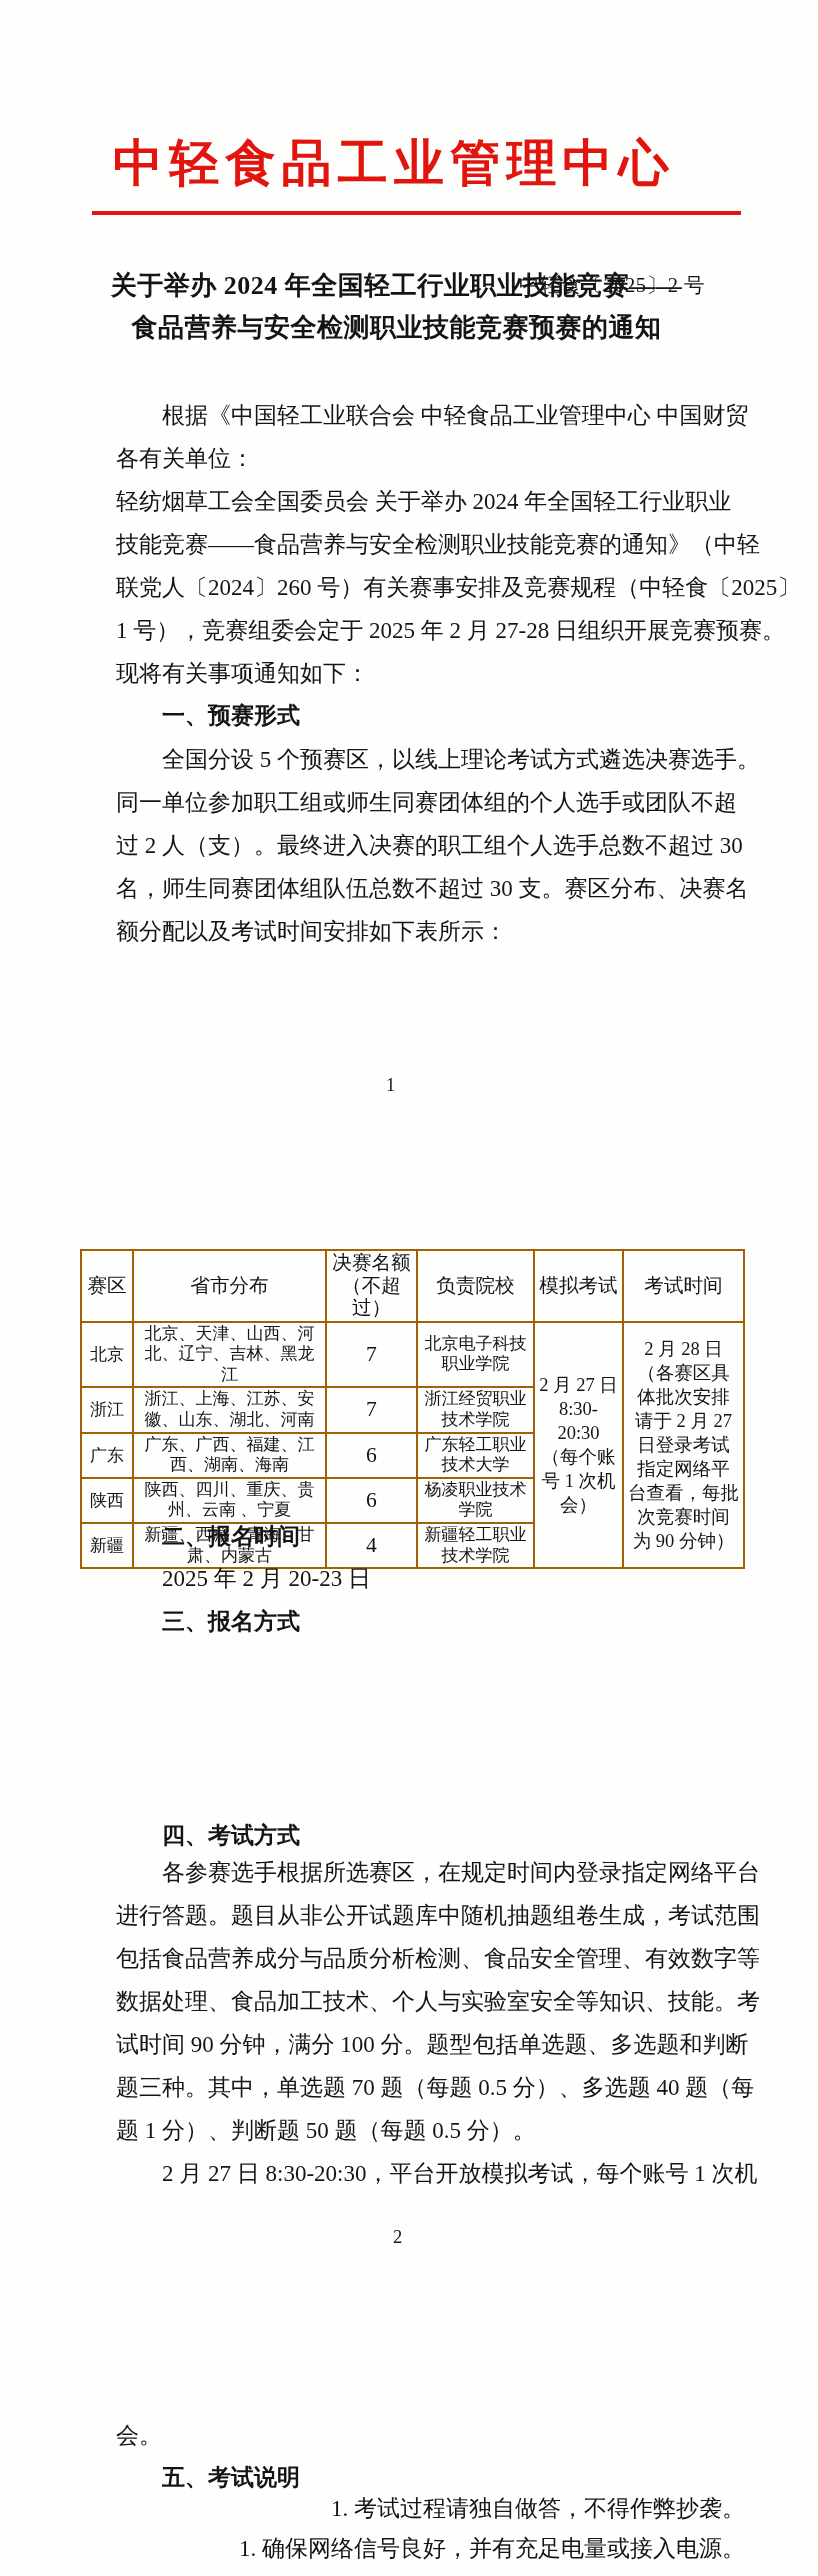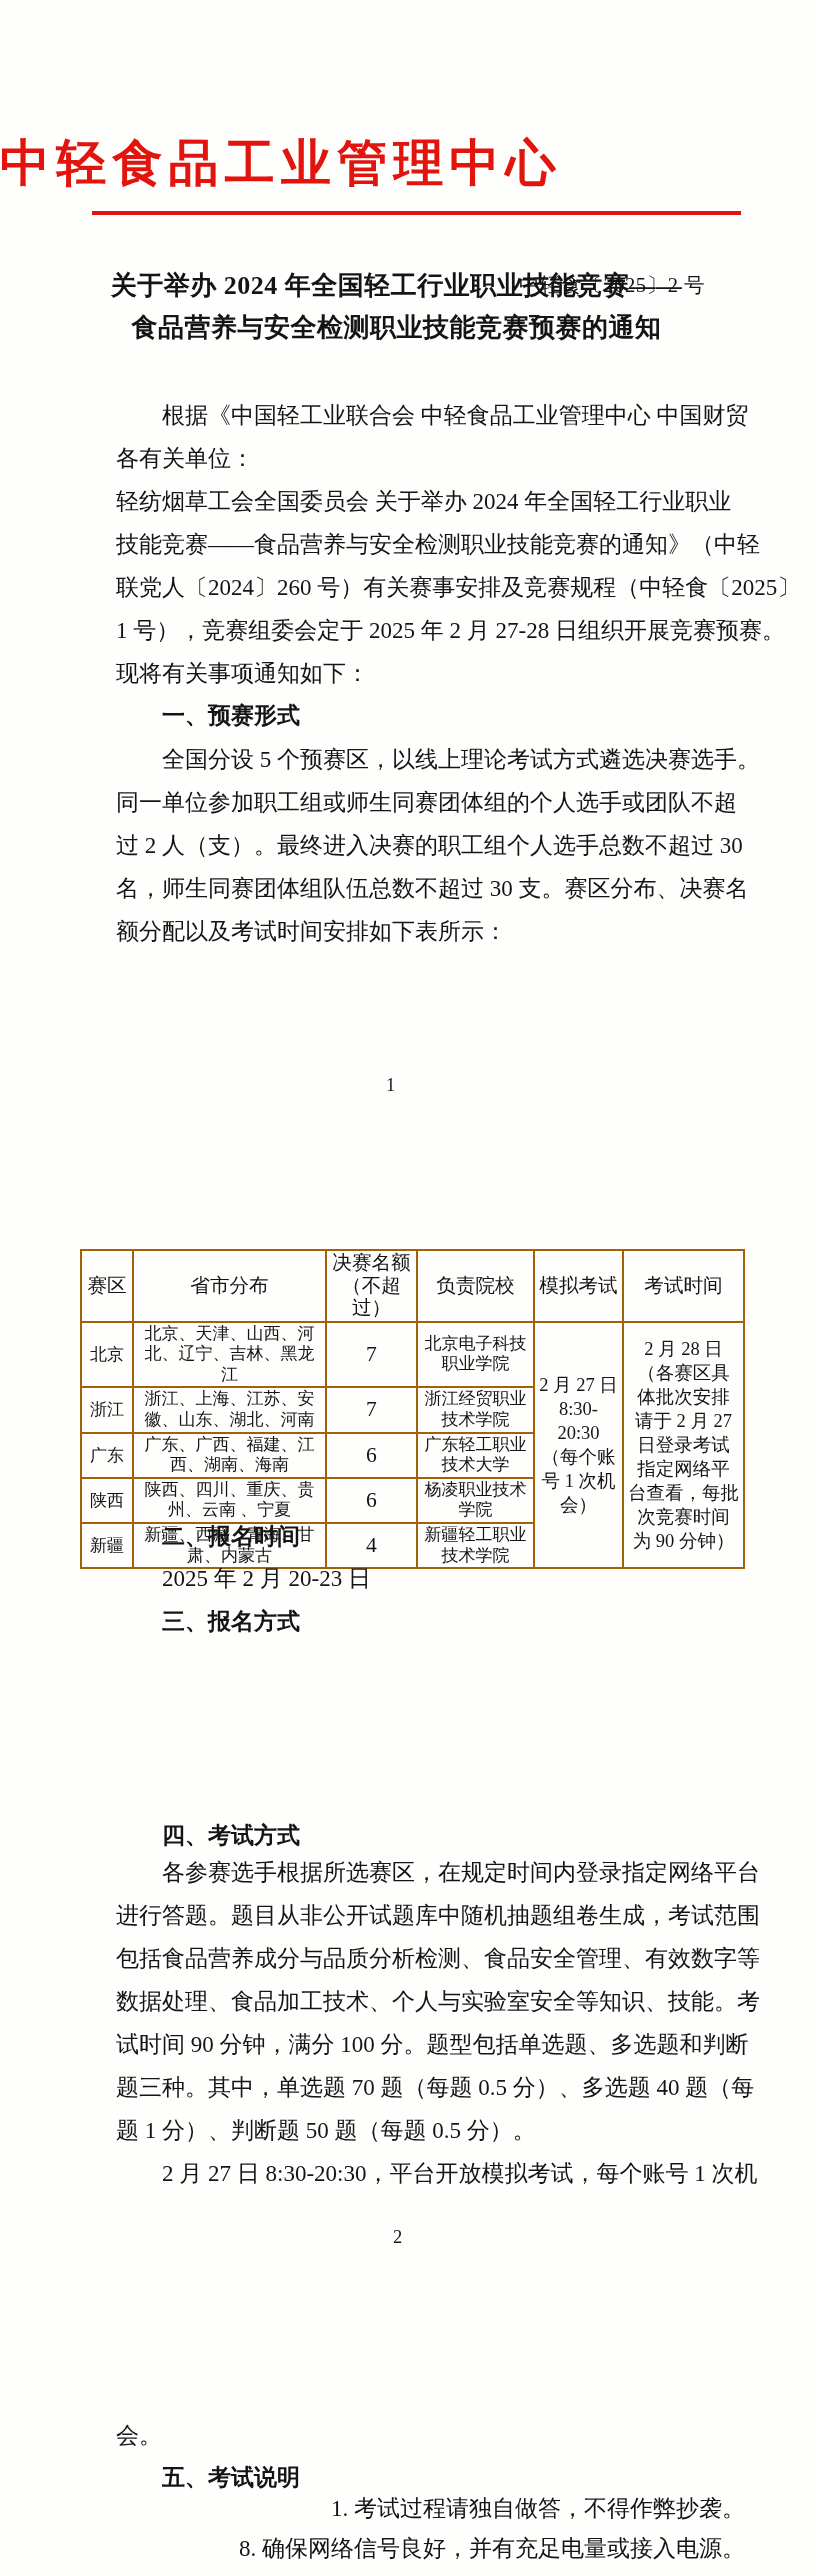--- a/index.html
+++ b/index.html
@@ -8,21 +8,21 @@
     --ink:#141414;
   }
   html,body{margin:0;padding:0;background:#ffffff;}
   #doc{
     position:relative;width:819px;height:3470px;background:#fefefdff;
     font-family:"Liberation Serif","DejaVu Serif",serif;color:var(--ink);
     overflow:hidden;
   }
   
   .org-header{
-    position:absolute;top:130px;left:0;width:788px;text-align:left;
+    position:absolute;top:130px;left:0;width:788px;text-align:center;
     font-size:50px;font-weight:bold;color:var(--red);letter-spacing:6.2px;white-space:nowrap;
   }
   .rule{position:absolute;top:211px;left:92px;width:649px;height:3.6px;background:var(--red);}
   .doc-number{position:absolute;top:229px;left:519px;font-size:20.6px;letter-spacing:0.5px;margin-top:42px;}
   
   .title{position:absolute;left:0;width:793px;text-align:center;font-weight:bold;font-size:26px;letter-spacing:0.5px;white-space:nowrap;}
   #title1{top:268px}
   #title2{top:310px}
   
   .lines{position:absolute;left:116px;width:629px;}
@@ -166,18 +166,18 @@
       <div class="ln">　　2 月 27 日 8:30-20:30，平台开放模拟考试，每个账号 1 次机</div>
     </div>
   <div class="pagenum" style="top:2227px;left:393px">2</div>
 
   <div class="lines" style="top:2414px">
     <div class="ln">会。</div>
   </div>
   <div class="heading" style="top:2456px">　　五、考试说明</div>
   <div class="lines" id="items" style="top:2489px">
       <div class="ln">　　1. 考试过程请独自做答，不得作弊抄袭。</div>
-      <div class="ln">　　8. 确保网络信号良好，并有充足电量或接入电源。</div>
+      <div class="ln">　　1. 确保网络信号良好，并有充足电量或接入电源。</div>
       <div class="ln">　　3. 考试设备要求、注意事项等详见指定网络平台考试须知。</div>
     </div>
 
 </div>
 
 
 </body></html>

